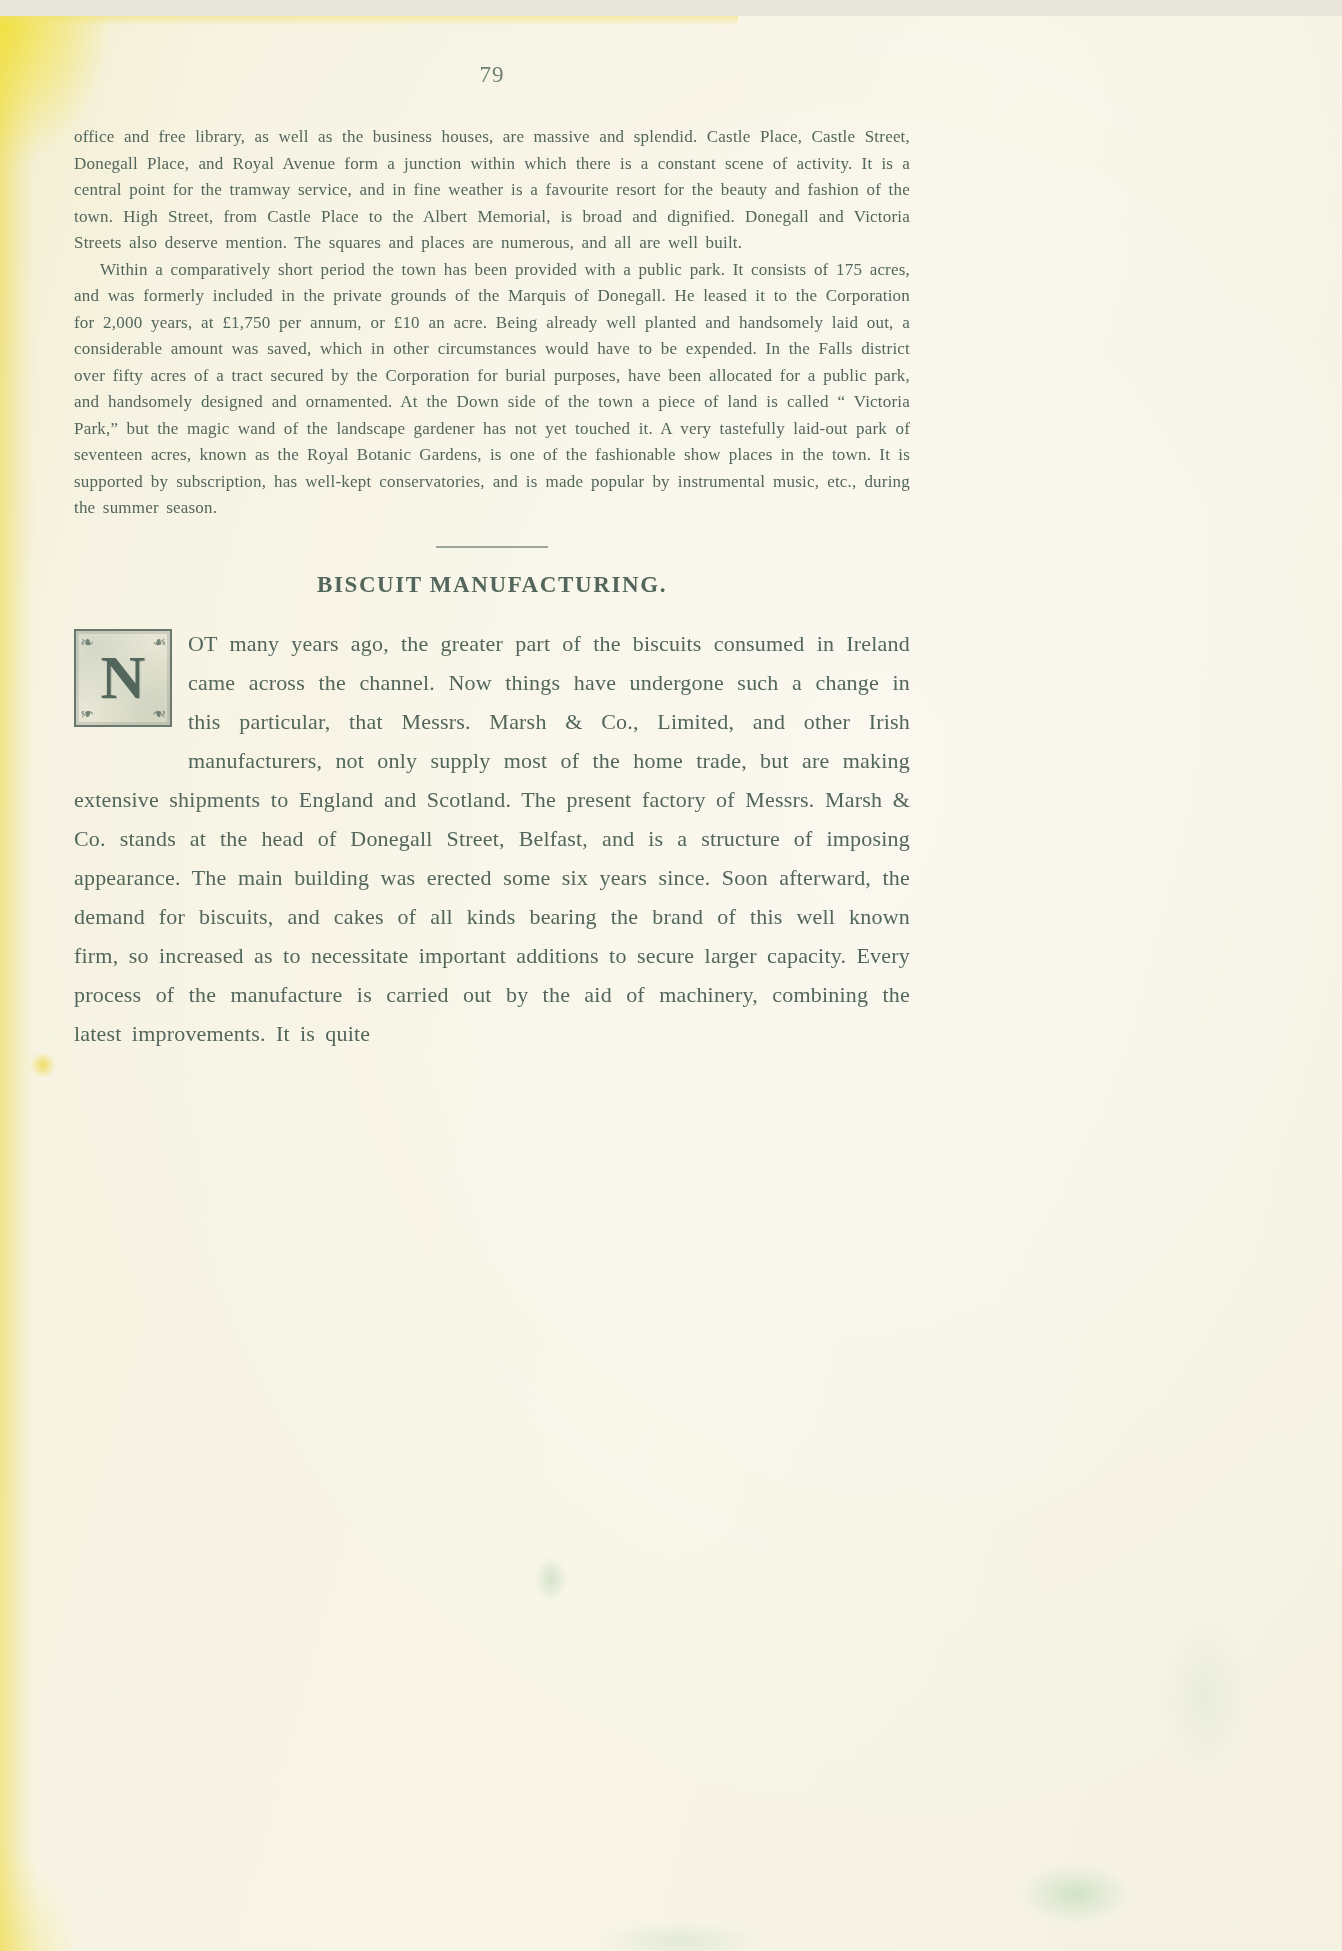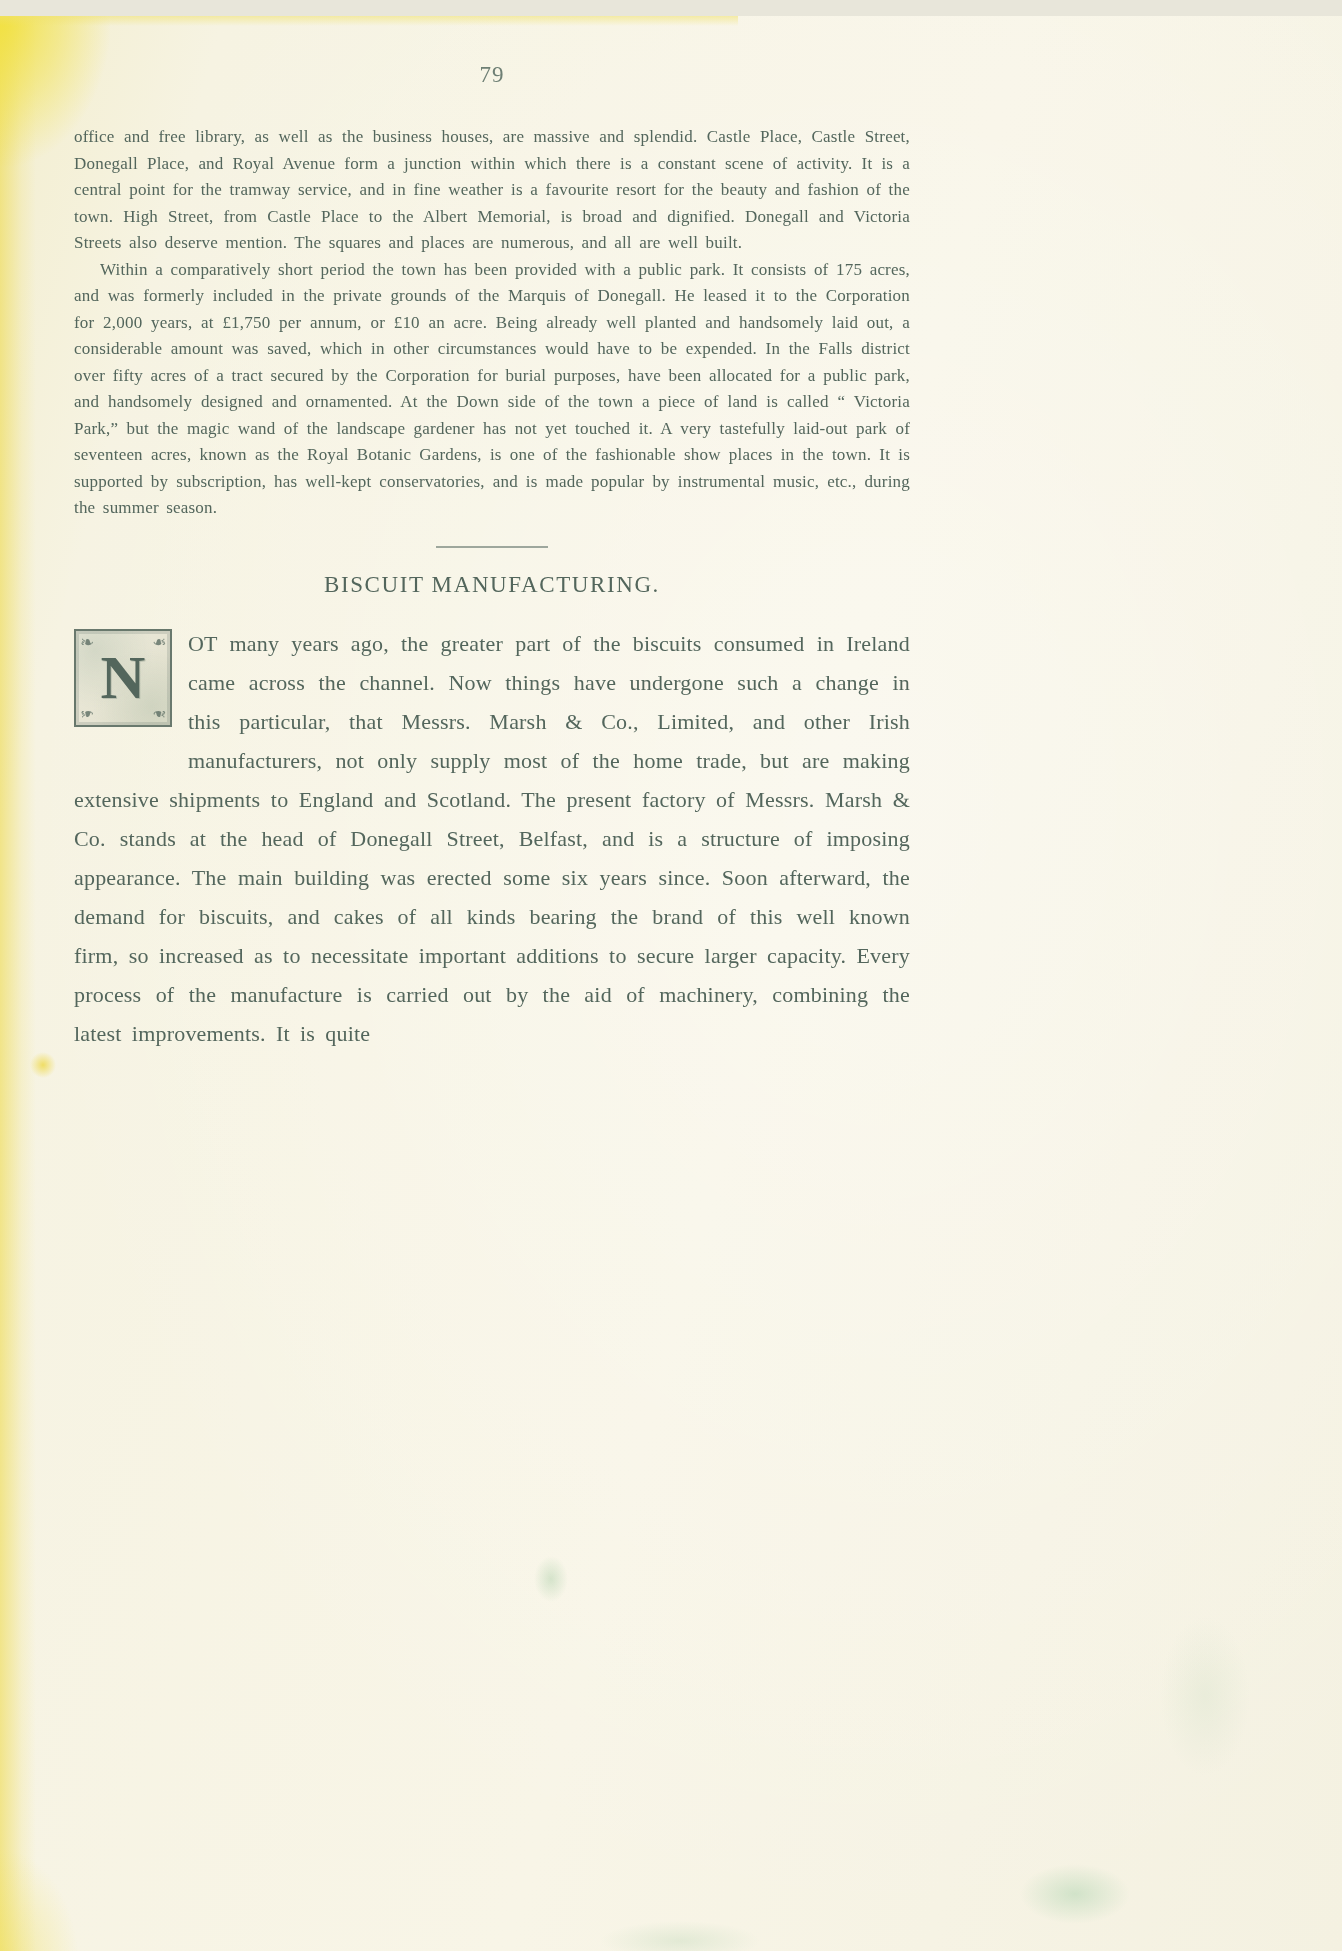--- a/index.html
+++ b/index.html
@@ -82,21 +82,21 @@
 
   .section-divider{
     width:112px;
     border:0;
     border-top:2px solid rgba(83,102,92,0.55);
     margin:24px auto 24px auto;
   }
   h2.section-heading{
     margin:0 0 26px 0;
     font-size:23px;
-    font-weight:normal;
+    font-weight:bold;
     text-align:center;
     letter-spacing:1.6px;
     color:var(--ink);
   }
   .section-body{
     font-size:22px;
     line-height:39px;
     text-align:justify;
     word-spacing:4.5px;
     letter-spacing:0.2px;

